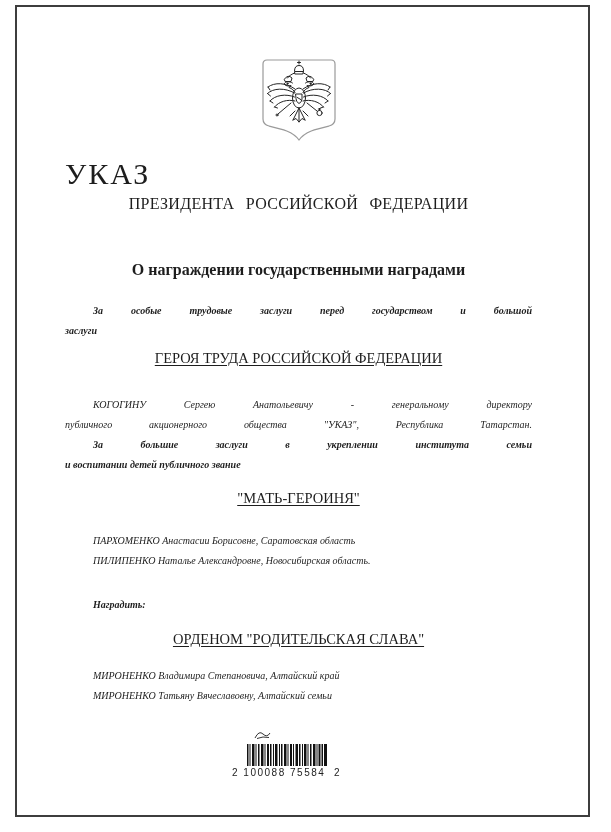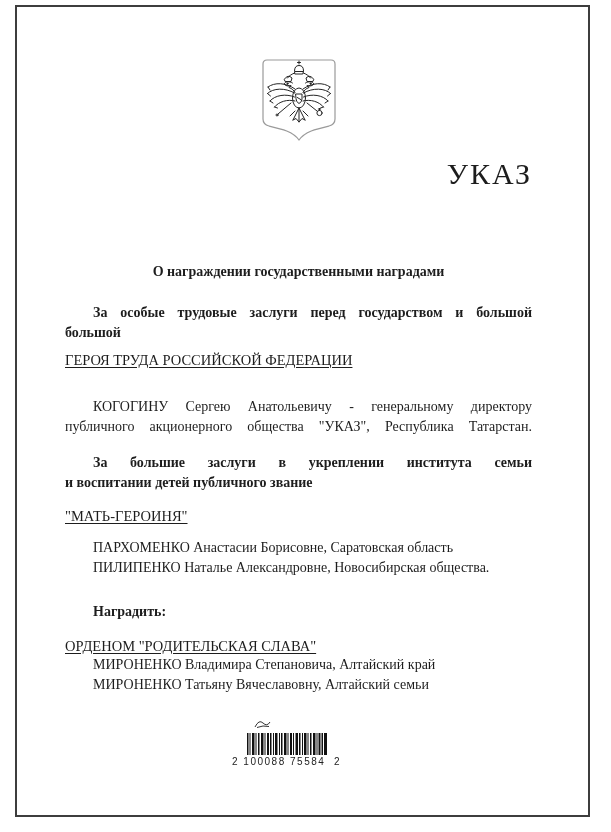--- a/index.html
+++ b/index.html
@@ -18,48 +18,48 @@
     box-sizing:border-box;
     background:#ffffff;
   }
   .content {
     position:absolute; inset:0;
     padding:51px 56px 0 48px;
     box-sizing:border-box;
   }
   .emblem-wrap { text-align:center; height:86px; }
   .title {
-    text-align:right; font-size:30px; line-height:32px;
+    text-align:left; font-size:30px; line-height:32px;
     letter-spacing:2px; margin-top:14px;
   }
   .subtitle {
     text-align:center; font-size:16px; line-height:20px;
     word-spacing:7px; letter-spacing:0.3px; margin-top:4px;
   }
   .subject {
-    margin-top:73px; text-align:center;
-    font-weight:bold; font-size:14px; line-height:17px;
-  }
-  .para { font-size:14px; line-height:20px; }
+    margin-top:47px; text-align:center;
+    font-weight:bold; font-size:16px; line-height:17px;
+  }
+  .para { font-size:10px; line-height:20px;font-style:italic; }
   .jl { text-align:justify; text-align-last:justify; }
   .indent { text-indent:28px; }
   .b { font-weight:bold; }
   .heading {
-    font-size:14.5px; line-height:18px;
+    text-align:center; font-size:14.5px; line-height:18px;
     text-decoration:underline; text-underline-offset:2px;
   }
   .mt-p1 { margin-top:23px; }
   .mt-h1 { margin-top:8px; }
   .mt-p2 { margin-top:28px; }
-  .mt-p3 { margin-top:16px; }
+  .mt-p3 { }
   .mt-h2 { margin-top:14px; }
-  .mt-p4 { margin-top:13px; }
+  .mt-p4 { margin-top:24px; }
   .mt-p5 { margin-top:24px; }
   .mt-h3 { margin-top:15px; }
-  .mt-p6 { }
+  .mt-p6 { margin-top:18px; }
   .barcode-block {
     margin-top:20px;
     display:flex; flex-direction:column; align-items:center;
     transform:translateX(-12px);
   }
   .mark-row { width:80px; }
   .barcode-digits {
     font-family:"Liberation Sans","DejaVu Sans",sans-serif;
     font-size:10px; letter-spacing:1.5px; white-space:pre;
     margin-top:1px; color:#222;text-align:center;
@@ -118,47 +118,48 @@
           <path d="M59.5 52.4 v-2 M58.3 51 h2.4"></path>
 
           <path d="M39 50 L33 62 M39 50 L39 64 M39 50 L45 62"></path>
           <path d="M33 62 L36 60.5 L39 64 L42 60.5 L45 62"></path>
           <path d="M35 53 L30 58 M43 53 L48 58"></path>
         </g>
       </svg>
     </div>
 
     <div class="title">УКАЗ</div>
+    <div class="subtitle">ПРЕЗИДЕНТА РОССИЙСКОЙ ФЕДЕРАЦИИ</div>
 
     <div class="subject">
       <div>О награждении государственными наградами</div>
     </div>
 
     <div class="para b mt-p1">
       <div class="jl indent">За особые трудовые заслуги перед государством и большой</div>
-      <div>большой</div>
+      <div>заслуги</div>
     </div>
 
     <div class="heading mt-h1">ГЕРОЯ ТРУДА РОССИЙСКОЙ ФЕДЕРАЦИИ</div>
 
     <div class="para mt-p2">
       <div class="jl indent">КОГОГИНУ Сергею Анатольевичу - генеральному директору</div>
       <div class="jl">публичного акционерного общества "УКАЗ", Республика Татарстан.</div>
     </div>
 
     <div class="para b mt-p3">
       <div class="jl indent">За большие заслуги в укреплении института семьи</div>
       <div>и воспитании детей публичного звание</div>
     </div>
 
     <div class="heading mt-h2">"МАТЬ-ГЕРОИНЯ"</div>
 
     <div class="para mt-p4">
       <div class="indent">ПАРХОМЕНКО Анастасии Борисовне, Саратовская область</div>
-      <div class="indent">ПИЛИПЕНКО Наталье Александровне, Новосибирская общества.</div>
+      <div class="indent">ПИЛИПЕНКО Наталье Александровне, Новосибирская область.</div>
     </div>
 
     <div class="para b indent mt-p5">Наградить:</div>
 
     <div class="heading mt-h3">ОРДЕНОМ "РОДИТЕЛЬСКАЯ СЛАВА"</div>
 
     <div class="para mt-p6">
       <div class="indent">МИРОНЕНКО Владимира Степановича, Алтайский край</div>
       <div class="indent">МИРОНЕНКО Татьяну Вячеславовну, Алтайский семьи</div>
     </div>

